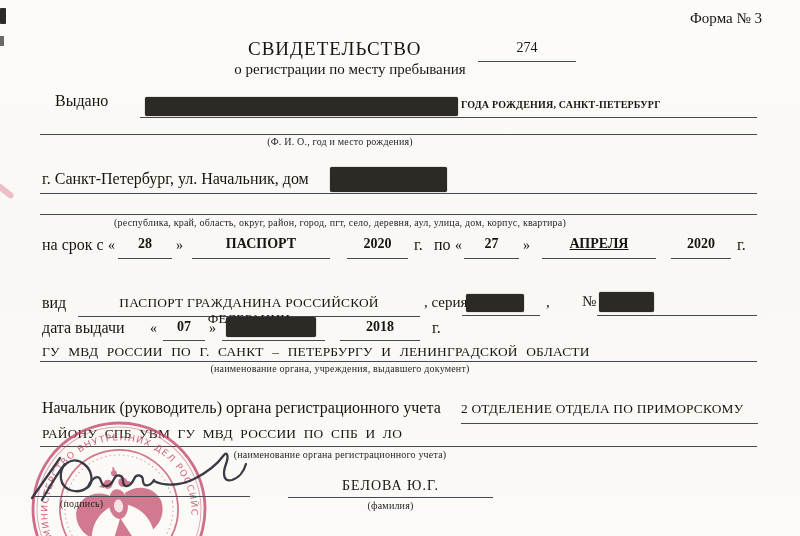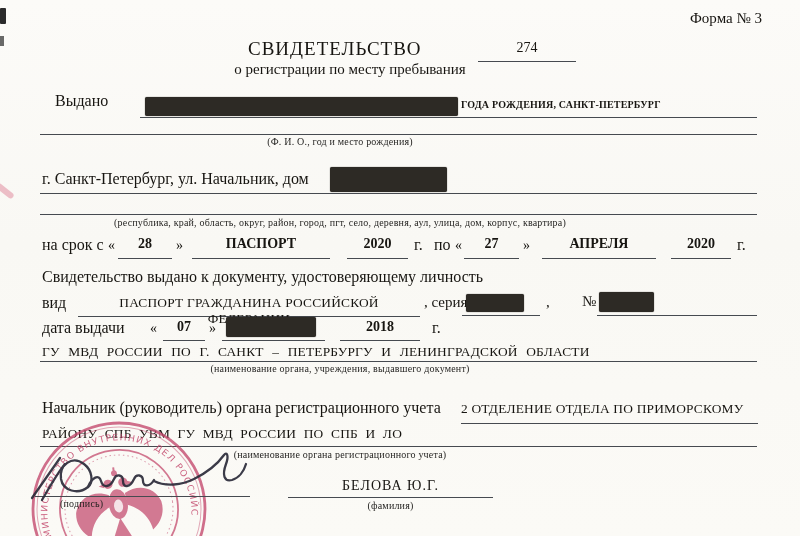--- a/index.html
+++ b/index.html
@@ -55,25 +55,24 @@
   <div class="abs quote" style="left:108px;top:238px;">«</div>
   <div class="abs ul val" style="left:118px;top:236px;width:54px;height:22px;">28</div>
   <div class="abs quote" style="left:176px;top:238px;">»</div>
   <div class="abs ul val" style="left:192px;top:236px;width:138px;height:22px;">ПАСПОРТ</div>
   <div class="abs ul val" style="left:347px;top:236px;width:61px;height:22px;">2020</div>
   <div class="abs body16" style="left:414px;top:236px;">г.</div>
   <div class="abs body16" style="left:434px;top:236px;">по</div>
   <div class="abs quote" style="left:455px;top:238px;">«</div>
   <div class="abs ul val" style="left:464px;top:236px;width:55px;height:22px;">27</div>
   <div class="abs quote" style="left:523px;top:238px;">»</div>
-  <div class="abs ul val" style="left:542px;top:236px;width:114px;height:22px;">АПРЕЛЯ</div>
+  <div class="abs ul val" style="left:542px;top:236px;width:114px;height:22px;text-decoration:underline;">АПРЕЛЯ</div>
   <div class="abs ul val" style="left:671px;top:236px;width:60px;height:22px;">2020</div>
   <div class="abs body16" style="left:737px;top:236px;">г.</div>
 
-  <div class="abs body16" style="left:42px;top:268px;">Свидетельство выдано к документу, удостоверяющему личность</div>
 
   <div class="abs body16" style="left:42px;top:294px;">вид</div>
   <div class="abs ul center caps13" style="left:78px;top:294px;width:342px;height:21px;padding-top:1px;">ПАСПОРТ ГРАЖДАНИНА РОССИЙСКОЙ ФЕДЕРАЦИИ</div>
   <div class="abs" style="left:424px;top:294px;font-size:15px;">, серия</div>
   <div class="abs ul" style="left:462px;top:294px;width:78px;height:21px;">
     <div class="abs redact" style="left:4px;top:0px;width:58px;height:18px;"></div>
   </div>
   <div class="abs" style="left:546px;top:294px;font-size:15px;">,</div>
   <div class="abs" style="left:582px;top:293px;font-size:15px;">№</div>
   <div class="abs ul" style="left:597px;top:294px;width:160px;height:21px;">

